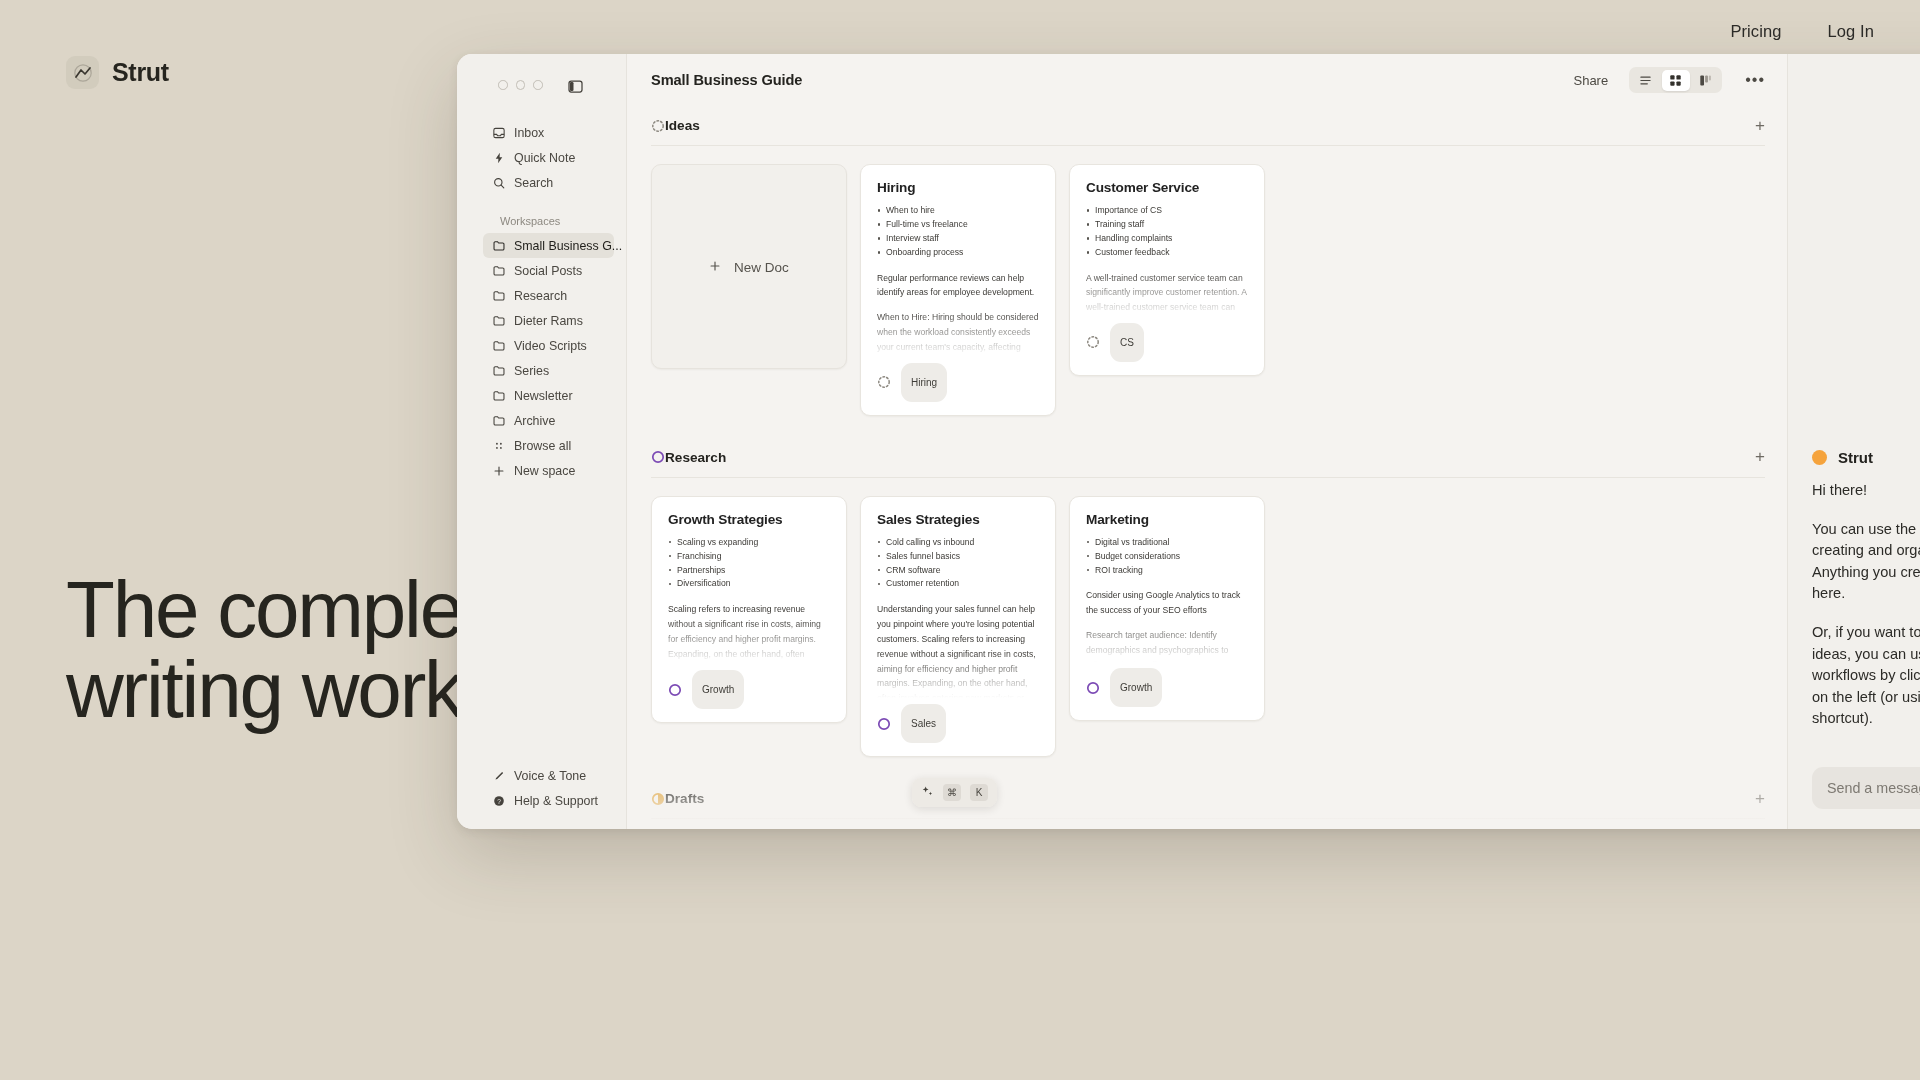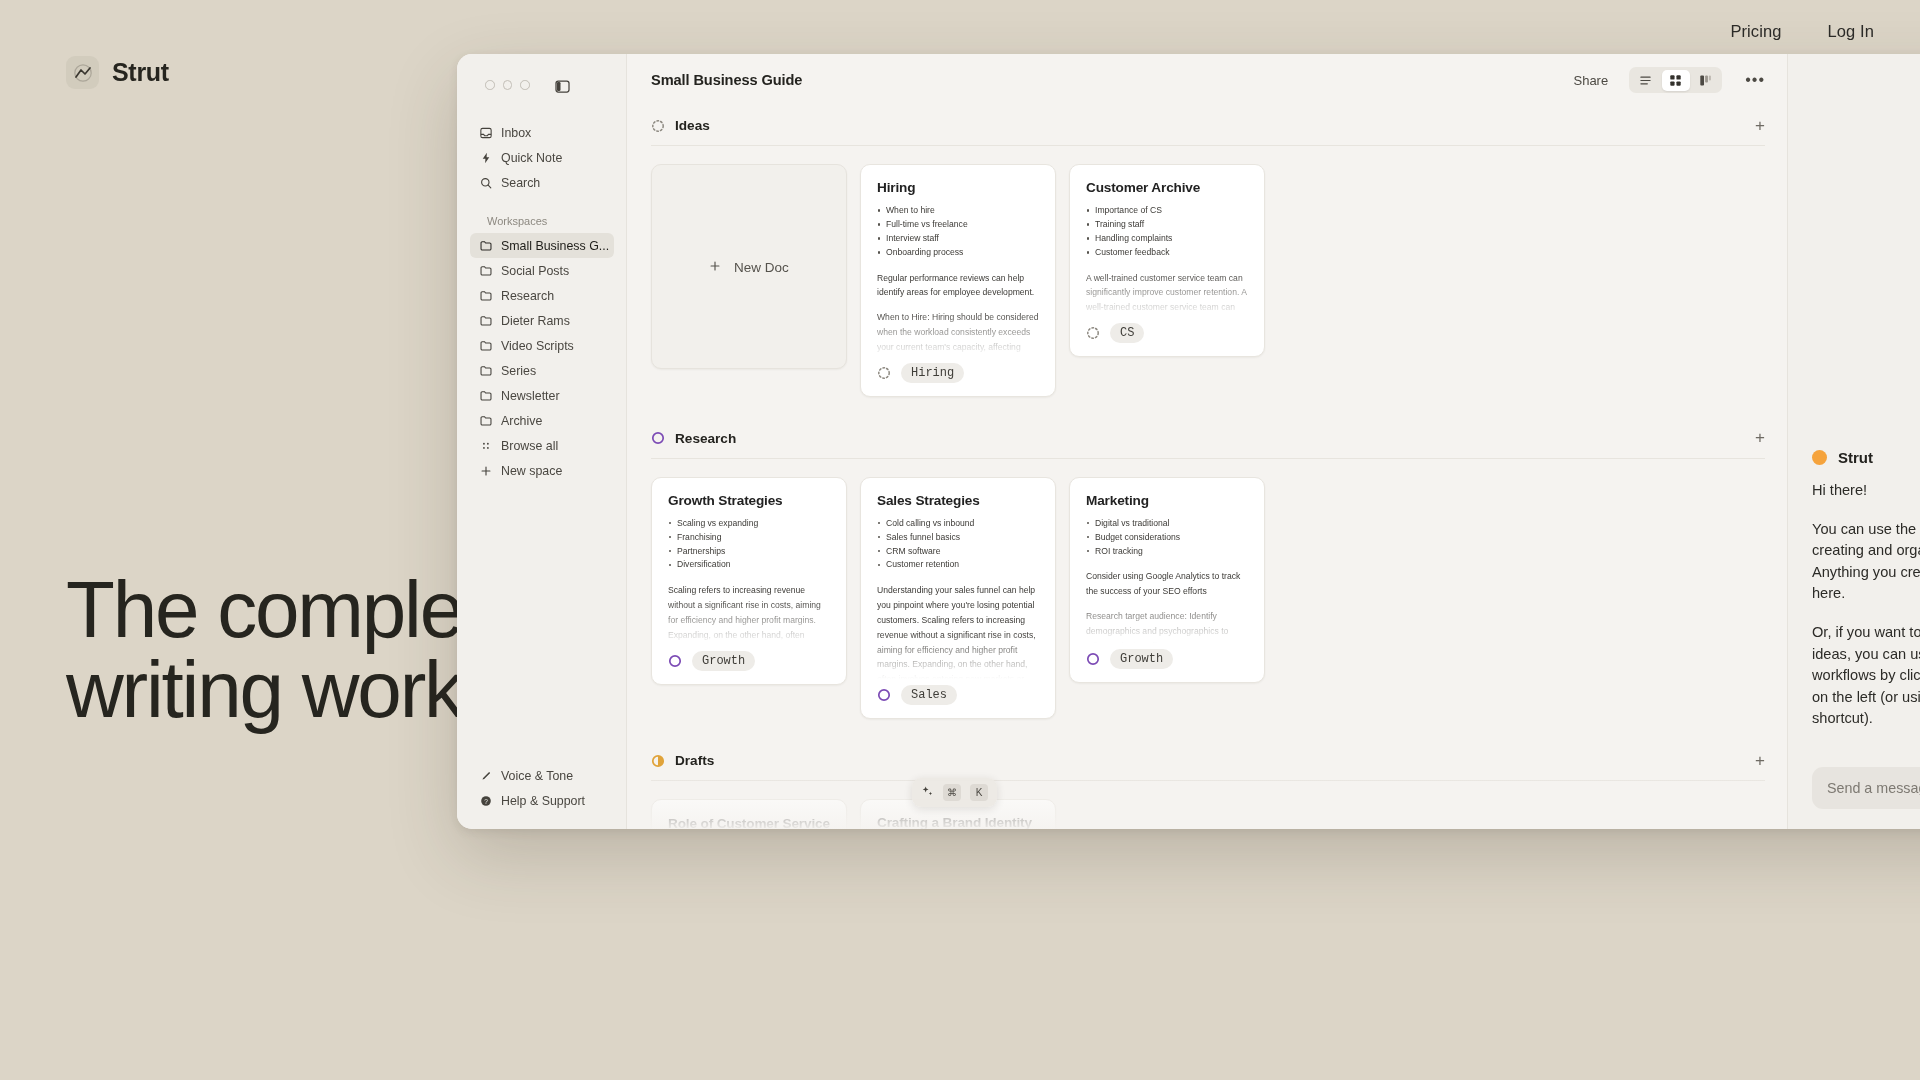--- a/index.html
+++ b/index.html
@@ -35,21 +35,21 @@
   .app {
     position: absolute; left: 457px; top: 54px; width: 1640px; height: 775px;
     background: #f4f2ef; border-radius: 15px; overflow: hidden;
     box-shadow: 0 26px 70px rgba(60,50,35,.20), 0 3px 10px rgba(60,50,35,.10);
     display: flex; z-index: 20;
   }
   
   .sidebar {
     width: 170px; flex: 0 0 170px; background: #f2f0ec;
     border-right: 1px solid #e6e3dd; display: flex; flex-direction: column;
-    padding: 18px 0 0 1px;
+    padding: 18px 0 0 14px;
   }
   .win-ctrls { display: flex; align-items: center; gap: 8px; padding: 0 15px 0 27px; height: 26px; }
   .dot { width: 9.5px; height: 9.5px; border-radius: 50%; border: 1.2px solid #c2beb6; }
   .panel-ico { margin-left: 17px; width: 15px; height: 13px; }
   .nav-group { margin-top: 22px; padding: 0 12px; }
   .nav-item {
     display: flex; align-items: center; gap: 9px; height: 25px;
     padding: 0 9px; border-radius: 6px; font-size: 12.4px; color: #4a4741;
     white-space: nowrap; cursor: default;
   }
@@ -67,21 +67,21 @@
   }
   .main-title { font-size: 14.6px; font-weight: 700; color: #24231f; letter-spacing: -.1px; }
   .head-right { margin-left: auto; display: flex; align-items: center; gap: 21px; }
   .share-btn { font-size: 13px; color: #4c4943; }
   .segbar { display: flex; background: #e9e6e0; border-radius: 7px; padding: 2.5px; gap: 2px; }
   .seg { width: 28px; height: 21px; border-radius: 5px; display: flex; align-items: center; justify-content: center; }
   .seg.on { background: #ffffff; box-shadow: 0 1px 2px rgba(0,0,0,.09); }
   .dots-btn { font-size: 16px; color: #4c4943; letter-spacing: 1px; padding-left: 2px; }
   .board { flex: 1; overflow: hidden; padding: 0 22px 0 24px; }
   .sec-head {
-    display: flex; align-items: center; gap: 10px; height: 40px;
+    display: flex; align-items: center; height: 40px;
     border-bottom: 1px solid #e7e4de; margin-bottom: 0;
   }
   .sec-title { font-size: 13.6px; font-weight: 700; color: #24231f; }
   .sec-plus { margin-left: auto; font-size: 17px; color: #6e6a63; font-weight: 300; }
   .row { display: flex; gap: 13px; padding: 18px 0 0; align-items: flex-start; }
   .card {
     width: 196px; flex: 0 0 196px; background: #ffffff; border: 1px solid #e8e5df;
     border-radius: 10px; padding: 15px 16px 13px; position: relative; overflow: hidden;
     box-shadow: 0 1px 2px rgba(40,35,25,.05);
   }
@@ -99,22 +99,22 @@
     width: 2.4px; height: 2.4px; border-radius: 50%; background: #55524c;
   }
   .card p { font-size: 8.6px; color: #3c3a36; line-height: 1.72; margin-bottom: 10px; }
   .fade-wrap { position: relative; }
   .fade-wrap::after {
     content: ""; position: absolute; left: 0; right: 0; bottom: 0; height: 46px;
     background: linear-gradient(to bottom, rgba(255,255,255,0), #ffffff);
   }
   .card-foot { display: flex; align-items: center; gap: 10px; margin-top: 6px; }
   .chip {
-    background: #eeece8; border-radius: 11px; padding: 3px 10px;
-    font-size: 12px; color: #3f3d38; font-family: Liberation Mono, monospace;
+    background: #eeece8; border-radius: 11px; padding: 14px 10px;
+    font-size: 10px; color: #3f3d38;
   }
   .st-ico { width: 14px; height: 14px; flex: 0 0 14px; }
   
   .chat {
     width: 310px; flex: 0 0 310px; background: #f2f0ec; border-left: 1px solid #e6e3dd;
     display: flex; flex-direction: column; padding: 22px 24px 20px; position: relative;
   }
   .chat-top { display: flex; justify-content: flex-end; color: #77736c; font-size: 13px; }
   .chat-body { margin-top: auto; }
   .chat-who { display: flex; align-items: center; gap: 11px; margin-bottom: 14px; }
@@ -388,21 +388,21 @@
             <span class="st-ico">
               <svg width="14" height="14" viewBox="0 0 14 14" fill="none">
                 <circle cx="7" cy="7" r="5.2" stroke="#8d8981" stroke-width="1.5" stroke-dasharray="1.6 2.2" stroke-linecap="round"></circle>
               </svg>
             </span>
             <span class="chip">Hiring</span>
           </div>
         </div>
 
         <div class="card">
-          <div class="card-title">Customer Archive</div>
+          <div class="card-title">Customer Service</div>
           <ul>
             <li>Importance of CS</li>
             <li>Training staff</li>
             <li>Handling complaints</li>
             <li>Customer feedback</li>
           </ul>
           <div class="fade-wrap" style="max-height:46px;overflow:hidden">
             <p>A well-trained customer service team can significantly improve customer retention. A well-trained customer service team can significantly improve customer retention.</p>
           </div>
           <div class="card-foot">

